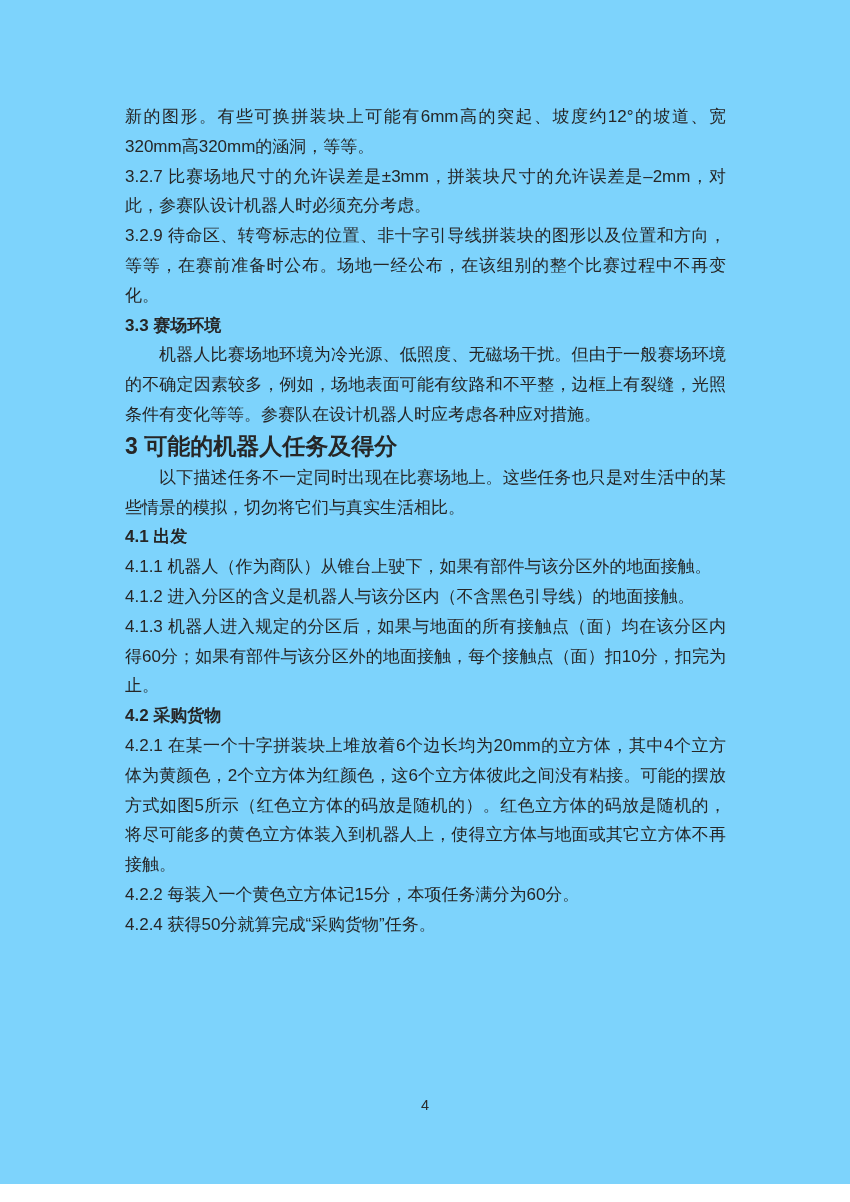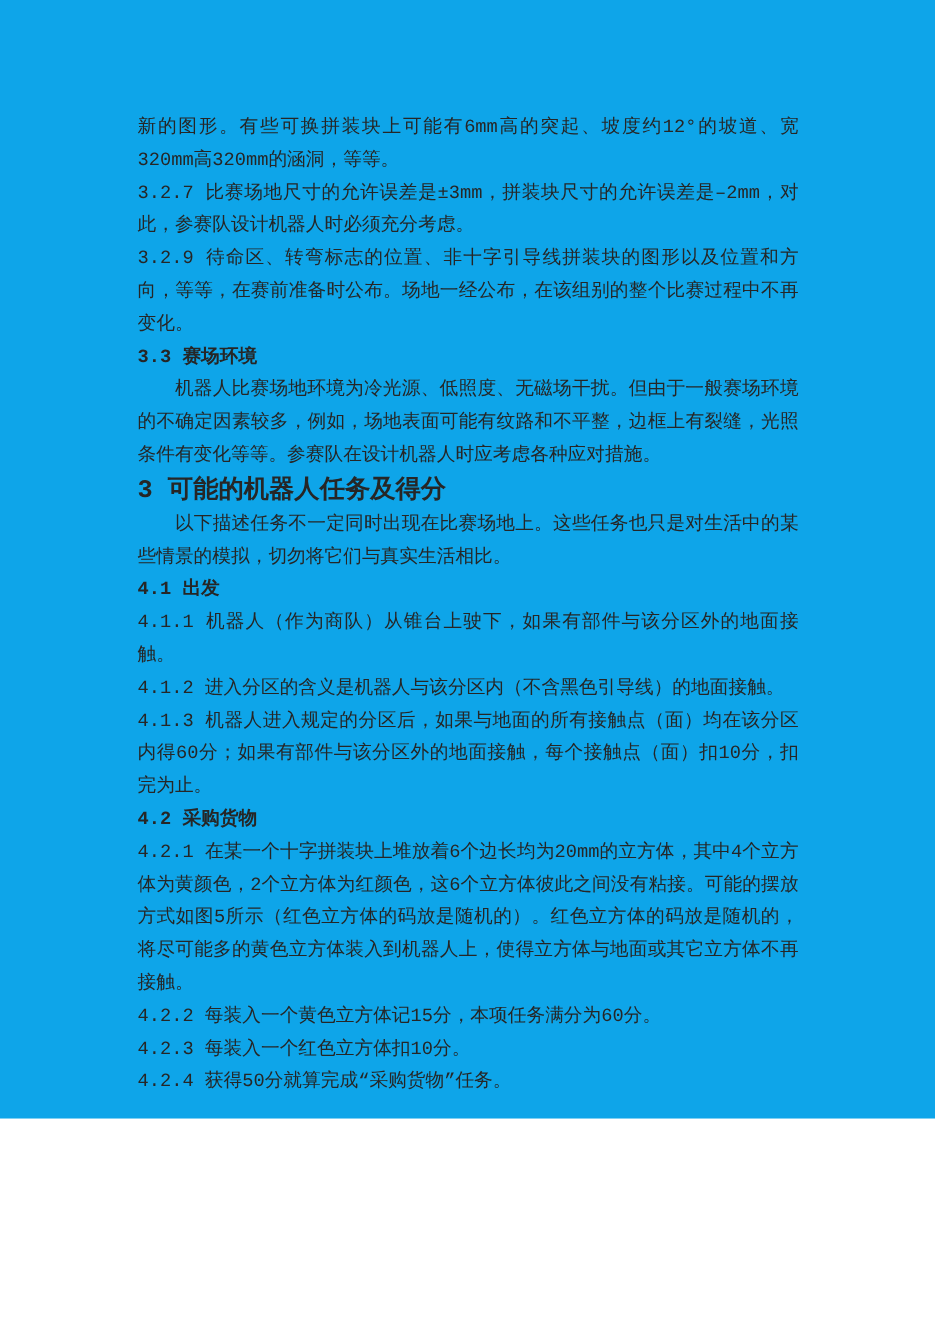--- a/index.html
+++ b/index.html
@@ -3,23 +3,23 @@
 <meta charset="utf-8">
 <style>
   html, body {
     margin: 0;
     padding: 0;
     background: #ffffff;
   }
   .page {
     position: relative;
     width: 850px;
-    height: 1017px;
-    background: #0ea5e9;
-    font-family: Liberation Mono, monospace;
+    height: 1184px;
+    background: #7dd3fc;
+    font-family: Liberation Sans, sans-serif;
     color: #262626;
     overflow: hidden;
   }
   .content {
     position: absolute;
     left: 125px;
     top: 102px;
     width: 601px;
     font-size: 17px;
     line-height: 29.8px;
@@ -63,17 +63,16 @@
     <p class="indent">机器人比赛场地环境为冷光源、低照度、无磁场干扰。但由于一般赛场环境的不确定因素较多，例如，场地表面可能有纹路和不平整，边框上有裂缝，光照条件有变化等等。参赛队在设计机器人时应考虑各种应对措施。</p>
     <p class="h1">3 可能的机器人任务及得分</p>
     <p class="indent">以下描述任务不一定同时出现在比赛场地上。这些任务也只是对生活中的某些情景的模拟，切勿将它们与真实生活相比。</p>
     <p class="h3">4.1 出发</p>
     <p>4.1.1 机器人（作为商队）从锥台上驶下，如果有部件与该分区外的地面接触。</p>
     <p>4.1.2 进入分区的含义是机器人与该分区内（不含黑色引导线）的地面接触。</p>
     <p>4.1.3 机器人进入规定的分区后，如果与地面的所有接触点（面）均在该分区内得60分；如果有部件与该分区外的地面接触，每个接触点（面）扣10分，扣完为止。</p>
     <p class="h3">4.2 采购货物</p>
     <p>4.2.1 在某一个十字拼装块上堆放着6个边长均为20mm的立方体，其中4个立方体为黄颜色，2个立方体为红颜色，这6个立方体彼此之间没有粘接。可能的摆放方式如图5所示（红色立方体的码放是随机的）。红色立方体的码放是随机的，将尽可能多的黄色立方体装入到机器人上，使得立方体与地面或其它立方体不再接触。</p>
     <p>4.2.2 每装入一个黄色立方体记15分，本项任务满分为60分。</p>
-    <p>4.2.3 每装入一个红色立方体扣10分。</p>
     <p>4.2.4 获得50分就算完成“采购货物”任务。</p>
   </div>
   <div class="footer">4</div>
 </div>
 
 </body></html>

